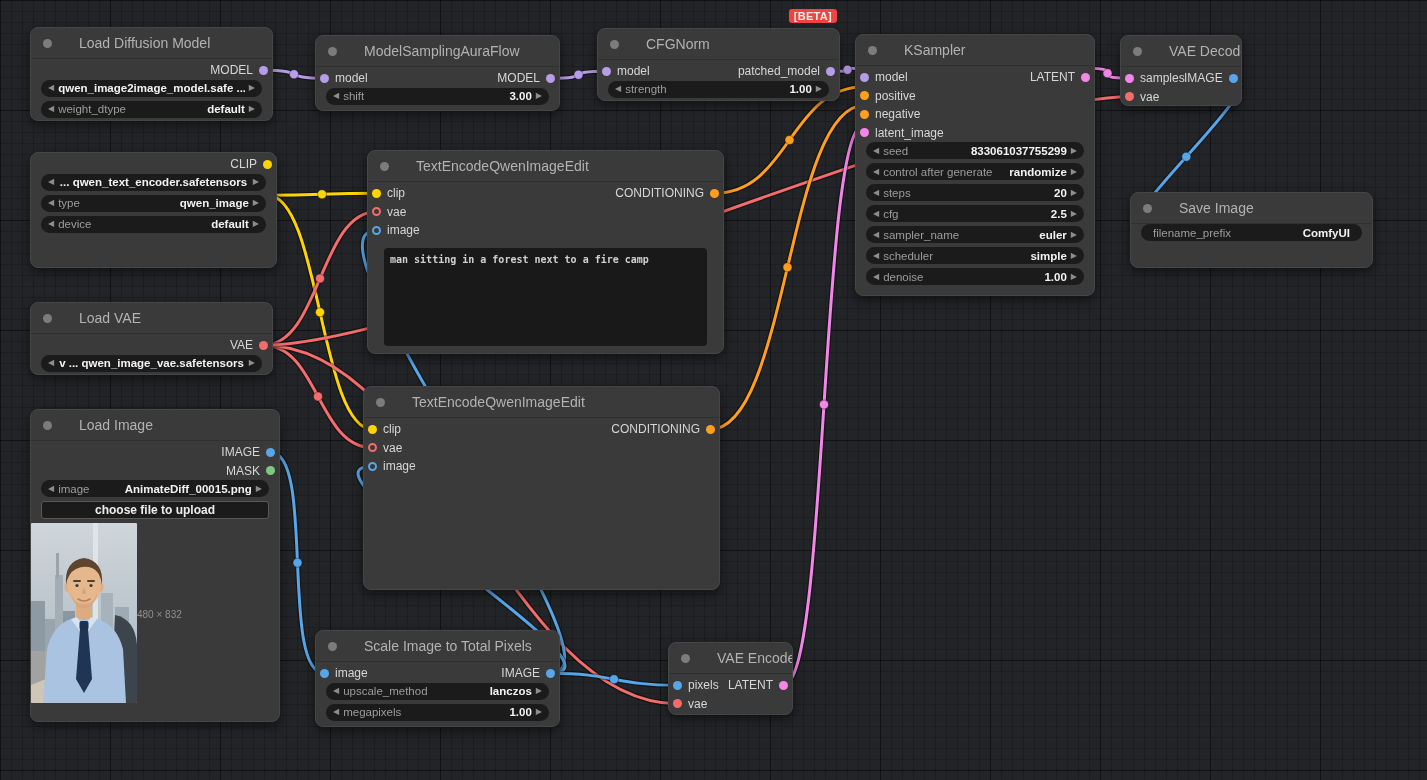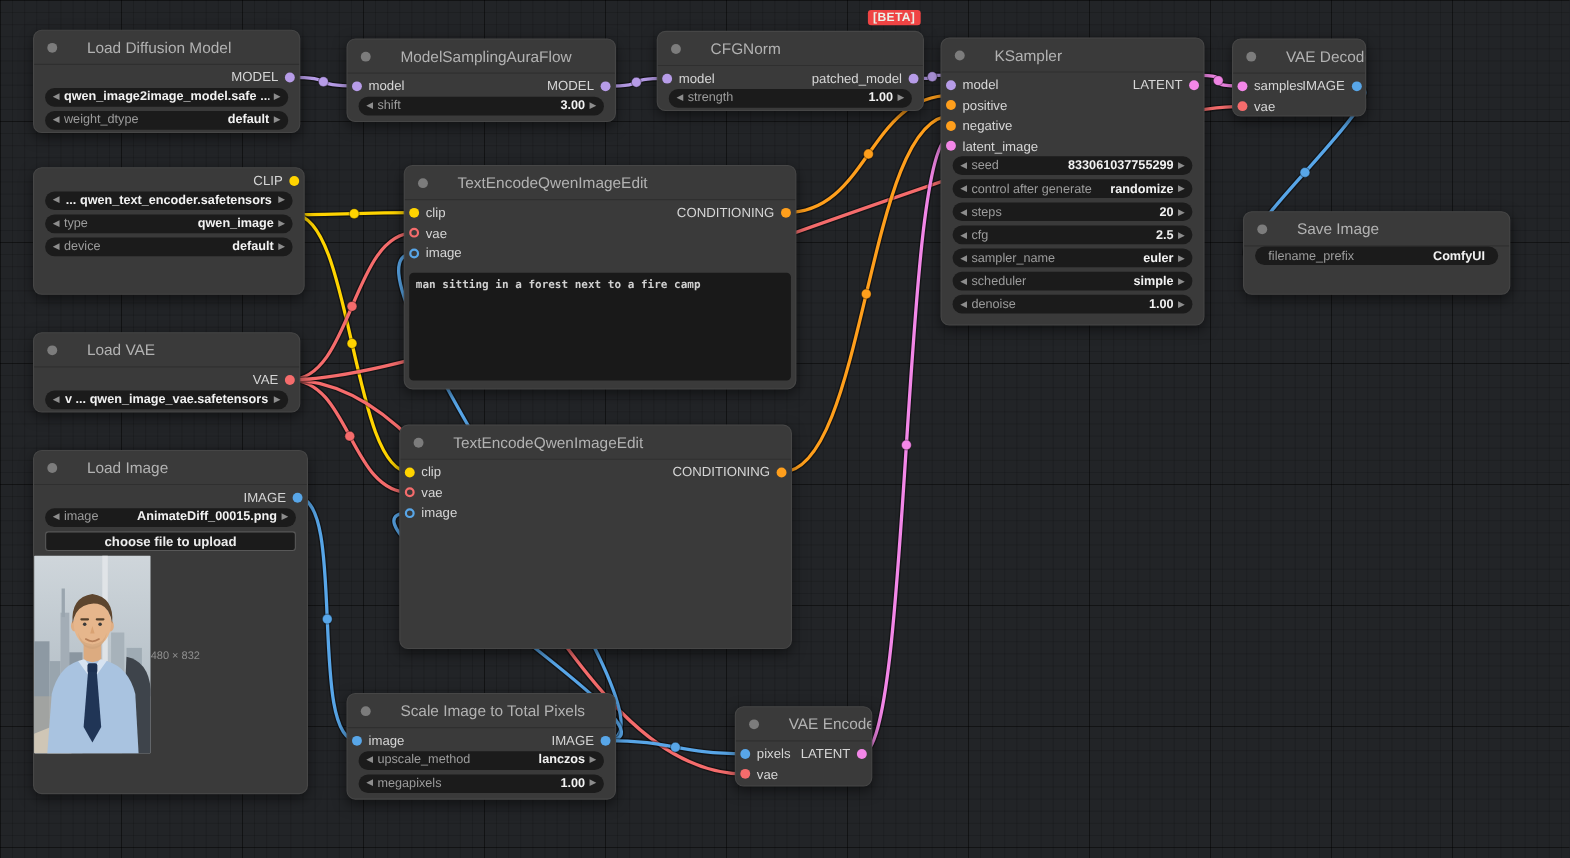--- a/index.html
+++ b/index.html
@@ -51,21 +51,21 @@
   .wvalue{color:#f2f2f2;font-size:11.5px;font-weight:700;white-space:nowrap;}
   .widget.center .wvalue{flex:1;text-align:center;overflow:hidden;}
   .widget.textw{border-radius:9px;padding:0 12px;}
   .btnw{
     margin:0 10px 4px;height:18px;box-sizing:border-box;
     display:flex;align-items:center;justify-content:center;
     background:#1b1b1b;border:1px solid #585858;border-radius:3px;
     color:#ececec;font-weight:700;font-size:12px;
   }
   .ta{
-    margin:8px 4px 0;background:#191919;border-radius:4px;padding:6px;
+    margin:8px 16px 0;background:#191919;border-radius:4px;padding:6px;
     font-family:"DejaVu Sans Mono",monospace;font-size:10px;font-weight:700;
     color:#d0d0d0;overflow:hidden;box-sizing:border-box;text-align:left;
   }
   .ta .placeholder{color:#6e6e6e;font-weight:400;}
   .preview{display:flex;flex-direction:row;align-items:center;margin-top:4px;}
   .preview svg{border-radius:1px;display:block;}
   .caption{font-size:10px;color:#8f8f8f;margin-top:3px;}
 </style>
 </head>
 <body>
@@ -204,20 +204,26 @@
           <span class="title-dot"></span>
           <span>Load Image</span>
         </div>
         <div class="node-rows">
           <div class="slot-row">
             <span class="slot out">
               <span class="slot-label">IMAGE</span>
               <span class="dot" style="background: rgb(88, 166, 232);"></span>
             </span>
           </div>
+          <div class="slot-row">
+            <span class="slot out">
+              <span class="slot-label">MASK</span>
+              <span class="dot" style="background: rgb(126, 201, 126);"></span>
+            </span>
+          </div>
         </div>
         <div class="widget">
           <span class="arr">◀</span>
           <span class="wlabel">image</span>
           <span class="wvalue">AnimateDiff_00015.png</span>
           <span class="arr">▶</span>
         </div>
         <div class="btnw">
           <span>choose file to upload</span>
         </div>

